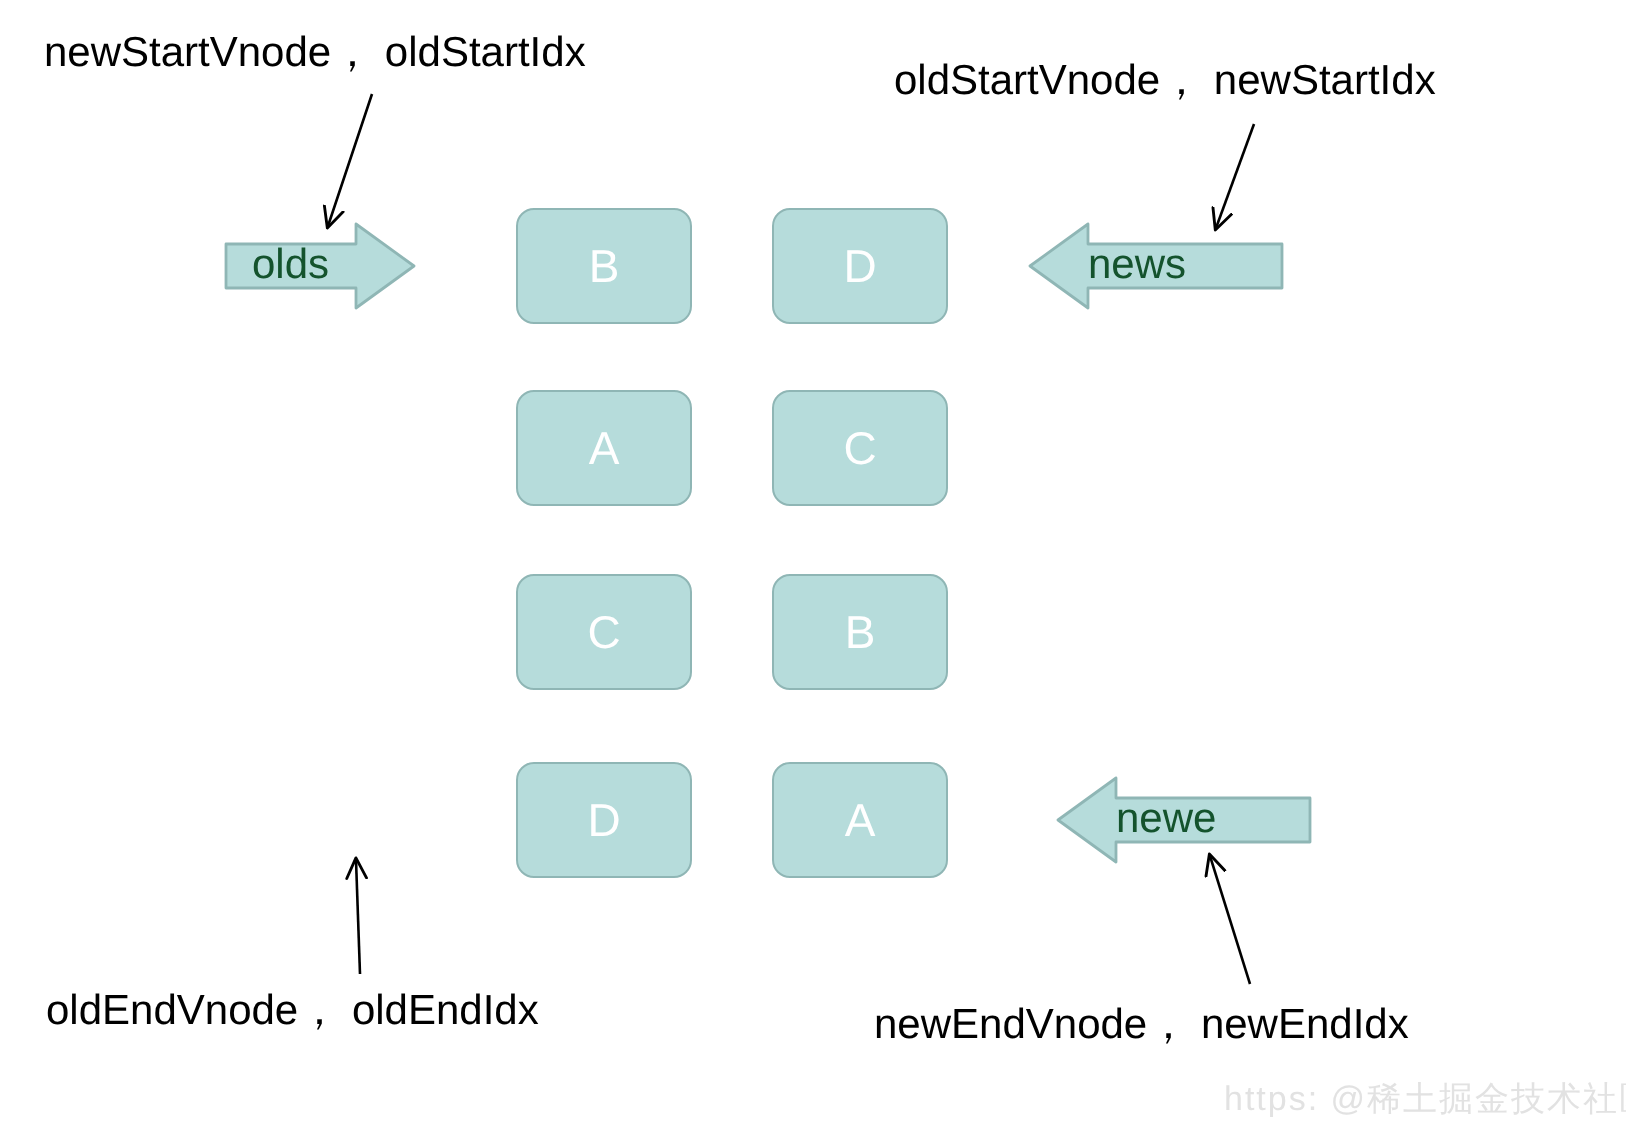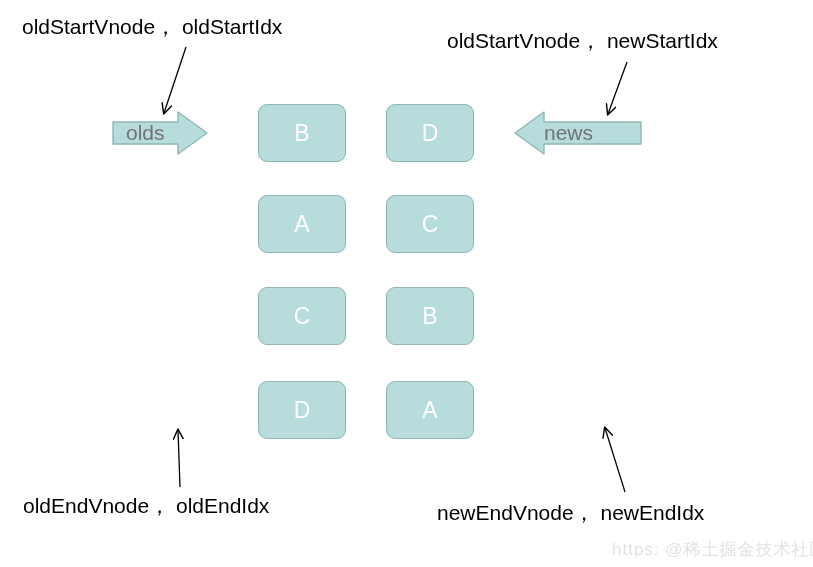--- a/index.html
+++ b/index.html
@@ -59,21 +59,21 @@
     left: 0;
     top: 0;
     display: block;
   }
   .ptr-arrow .ptr-text {
     position: absolute;
     top: 0;
     height: 46px;
     display: flex;
     align-items: center;
-    color: #737373;
+    color: #14532d;
     font-size: 21px;
     font-family: "Liberation Sans", sans-serif;
     white-space: nowrap;
   }
   .ptr-arrow.right .ptr-text { left: 14px; }
   .ptr-arrow.left  .ptr-text { left: 30px; }
 
   
   .leader {
     position: absolute;
@@ -94,21 +94,21 @@
     color: #e2e2e2;
     white-space: nowrap;
     letter-spacing: 1px;
   }
 </style>
 </head>
 <body>
 
 <div id="stage">
 
-  <div class="anno-label" id="label-old-start">oldStartVnode， oldStartIdx</div>
+  <div class="anno-label" id="label-old-start">newStartVnode， oldStartIdx</div>
 
   <div class="anno-label" id="label-new-start">oldStartVnode， newStartIdx</div>
 
   <div class="anno-label" id="label-old-end">oldEndVnode， oldEndIdx</div>
 
   <div class="anno-label" id="label-new-end">newEndVnode， newEndIdx</div>
 
   <div class="node-box" style="left:258px; top:104px;">B</div>
   <div class="node-box" style="left:258px; top:195px;">A</div>
   <div class="node-box" style="left:258px; top:287px;">C</div>
@@ -127,20 +127,26 @@
   </div>
 
 
   <div class="ptr-arrow left" id="ptr-news" style="left:514px; top:110px; width:128px;">
     <svg width="128" height="46" viewBox="0 0 128 46">
       <path d="M127,12 L30,12 L30,2 L1,23 L30,44 L30,34 L127,34 Z" fill="#b6dcdb" stroke="#8fb6b5" stroke-width="1.4" stroke-linejoin="round"></path>
     </svg>
     <span class="ptr-text">news</span>
   </div>
 
+  <div class="ptr-arrow left" id="ptr-newe" style="left:528px; top:387px; width:128px;">
+    <svg width="128" height="46" viewBox="0 0 128 46">
+      <path d="M127,12 L30,12 L30,2 L1,23 L30,44 L30,34 L127,34 Z" fill="#b6dcdb" stroke="#8fb6b5" stroke-width="1.4" stroke-linejoin="round"></path>
+    </svg>
+    <span class="ptr-text">newe</span>
+  </div>
 
   <svg class="leader" width="813" height="567" viewBox="0 0 813 567">
     <defs>
       <marker id="tip" markerWidth="9" markerHeight="9" refX="7.4" refY="4.4" orient="auto" markerUnits="strokeWidth">
         <path d="M0.4,0.6 L8.2,4.4 L0.4,8.2" fill="none" stroke="#000000" stroke-width="1.1" stroke-linecap="round" stroke-linejoin="round"></path>
       </marker>
     </defs>
 
     <line x1="186" y1="47" x2="164" y2="113" stroke="#000000" stroke-width="1.3" marker-end="url(#tip)"></line>
 

